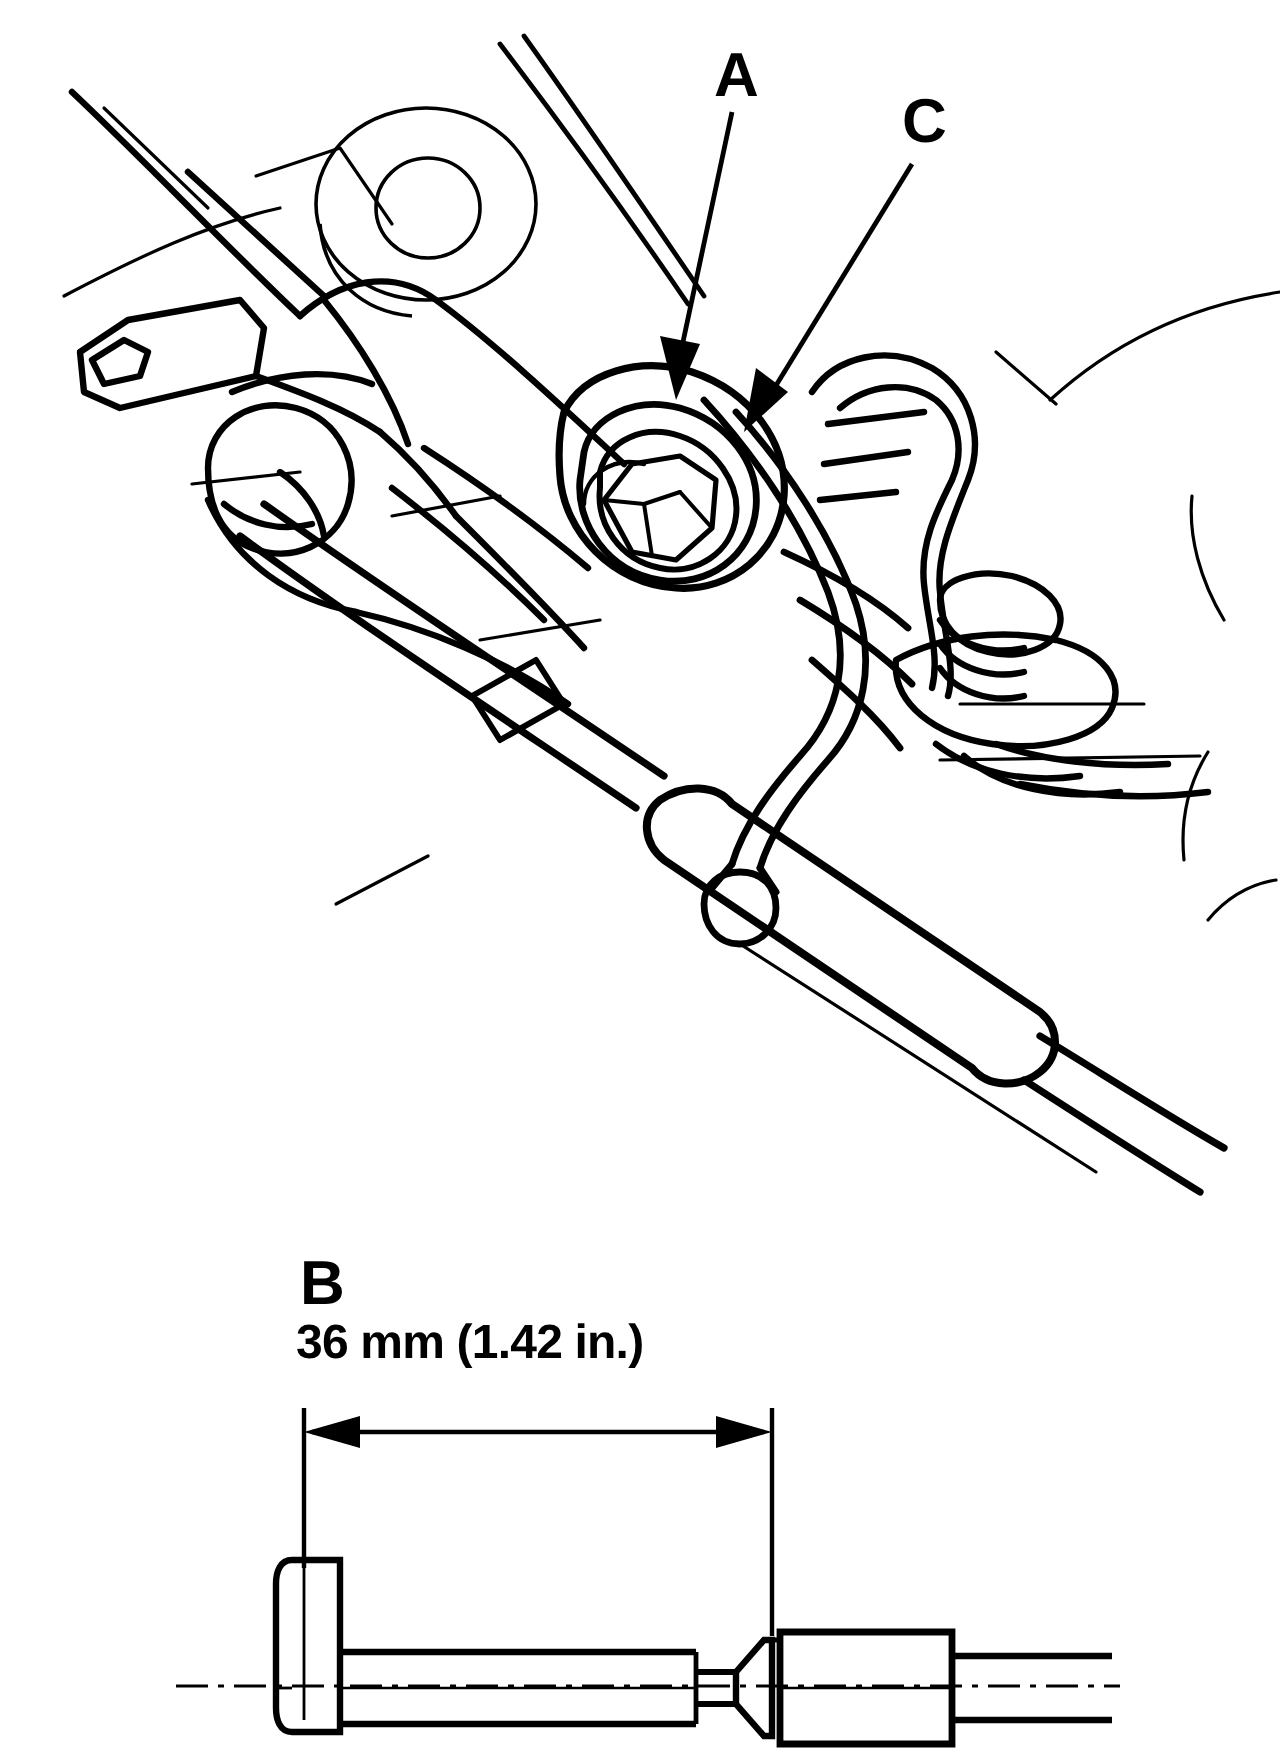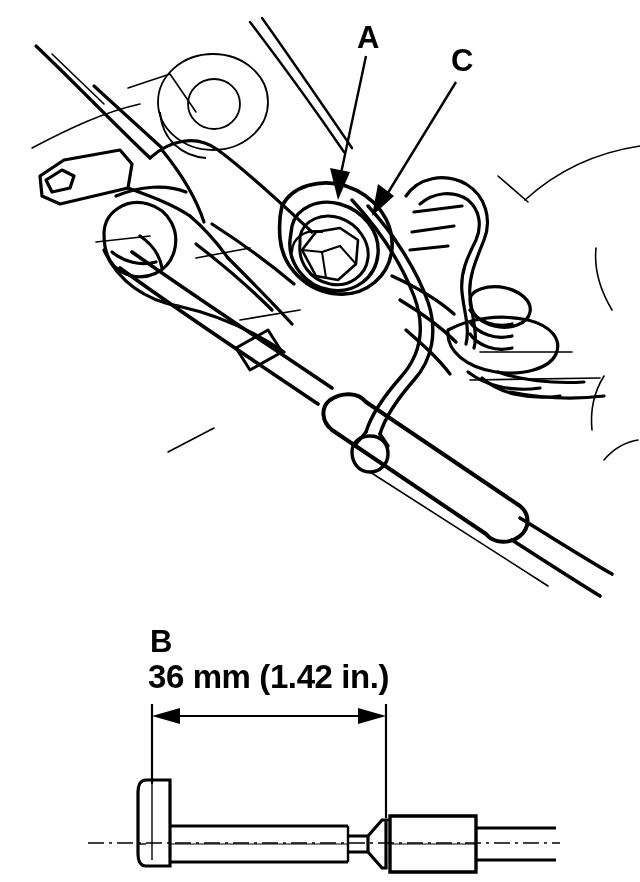--- a/index.html
+++ b/index.html
@@ -3,21 +3,21 @@
 <meta charset="utf-8">
 <style>
   html,body{margin:0;padding:0;background:#ffffff;}
   body{width:640px;height:882px;font-family:"Liberation Sans",sans-serif;overflow:hidden;}
   #page{position:relative;width:640px;height:882px;background:#fff;}
   .fig{position:absolute;left:0;top:0;width:640px;height:882px;}
   .lbl{position:absolute;font-family:"Liberation Sans",sans-serif;font-weight:bold;color:#000;line-height:1;white-space:nowrap;}
   #label-a{left:357px;top:22px;font-size:31px;letter-spacing:0px;}
   #label-c{left:451px;top:45px;font-size:31px;}
   #label-b{left:150px;top:626px;font-size:31px;}
-  #label-b-dim{left:148px;top:660px;font-size:33px;letter-spacing:-0.4px;}
+  #label-b-dim{left:148px;top:660px;font-size:24px;letter-spacing:-0.4px;}
 </style>
 </head>
 <body>
 
 <div id="page">
 
   <svg class="fig" viewBox="0 0 640 882" xmlns="http://www.w3.org/2000/svg">
 
     <g fill="none" stroke="#000" stroke-width="1.6" stroke-linecap="round" stroke-linejoin="round">
       <path d="M32,148 C70,128 104,112 140,104"></path>

